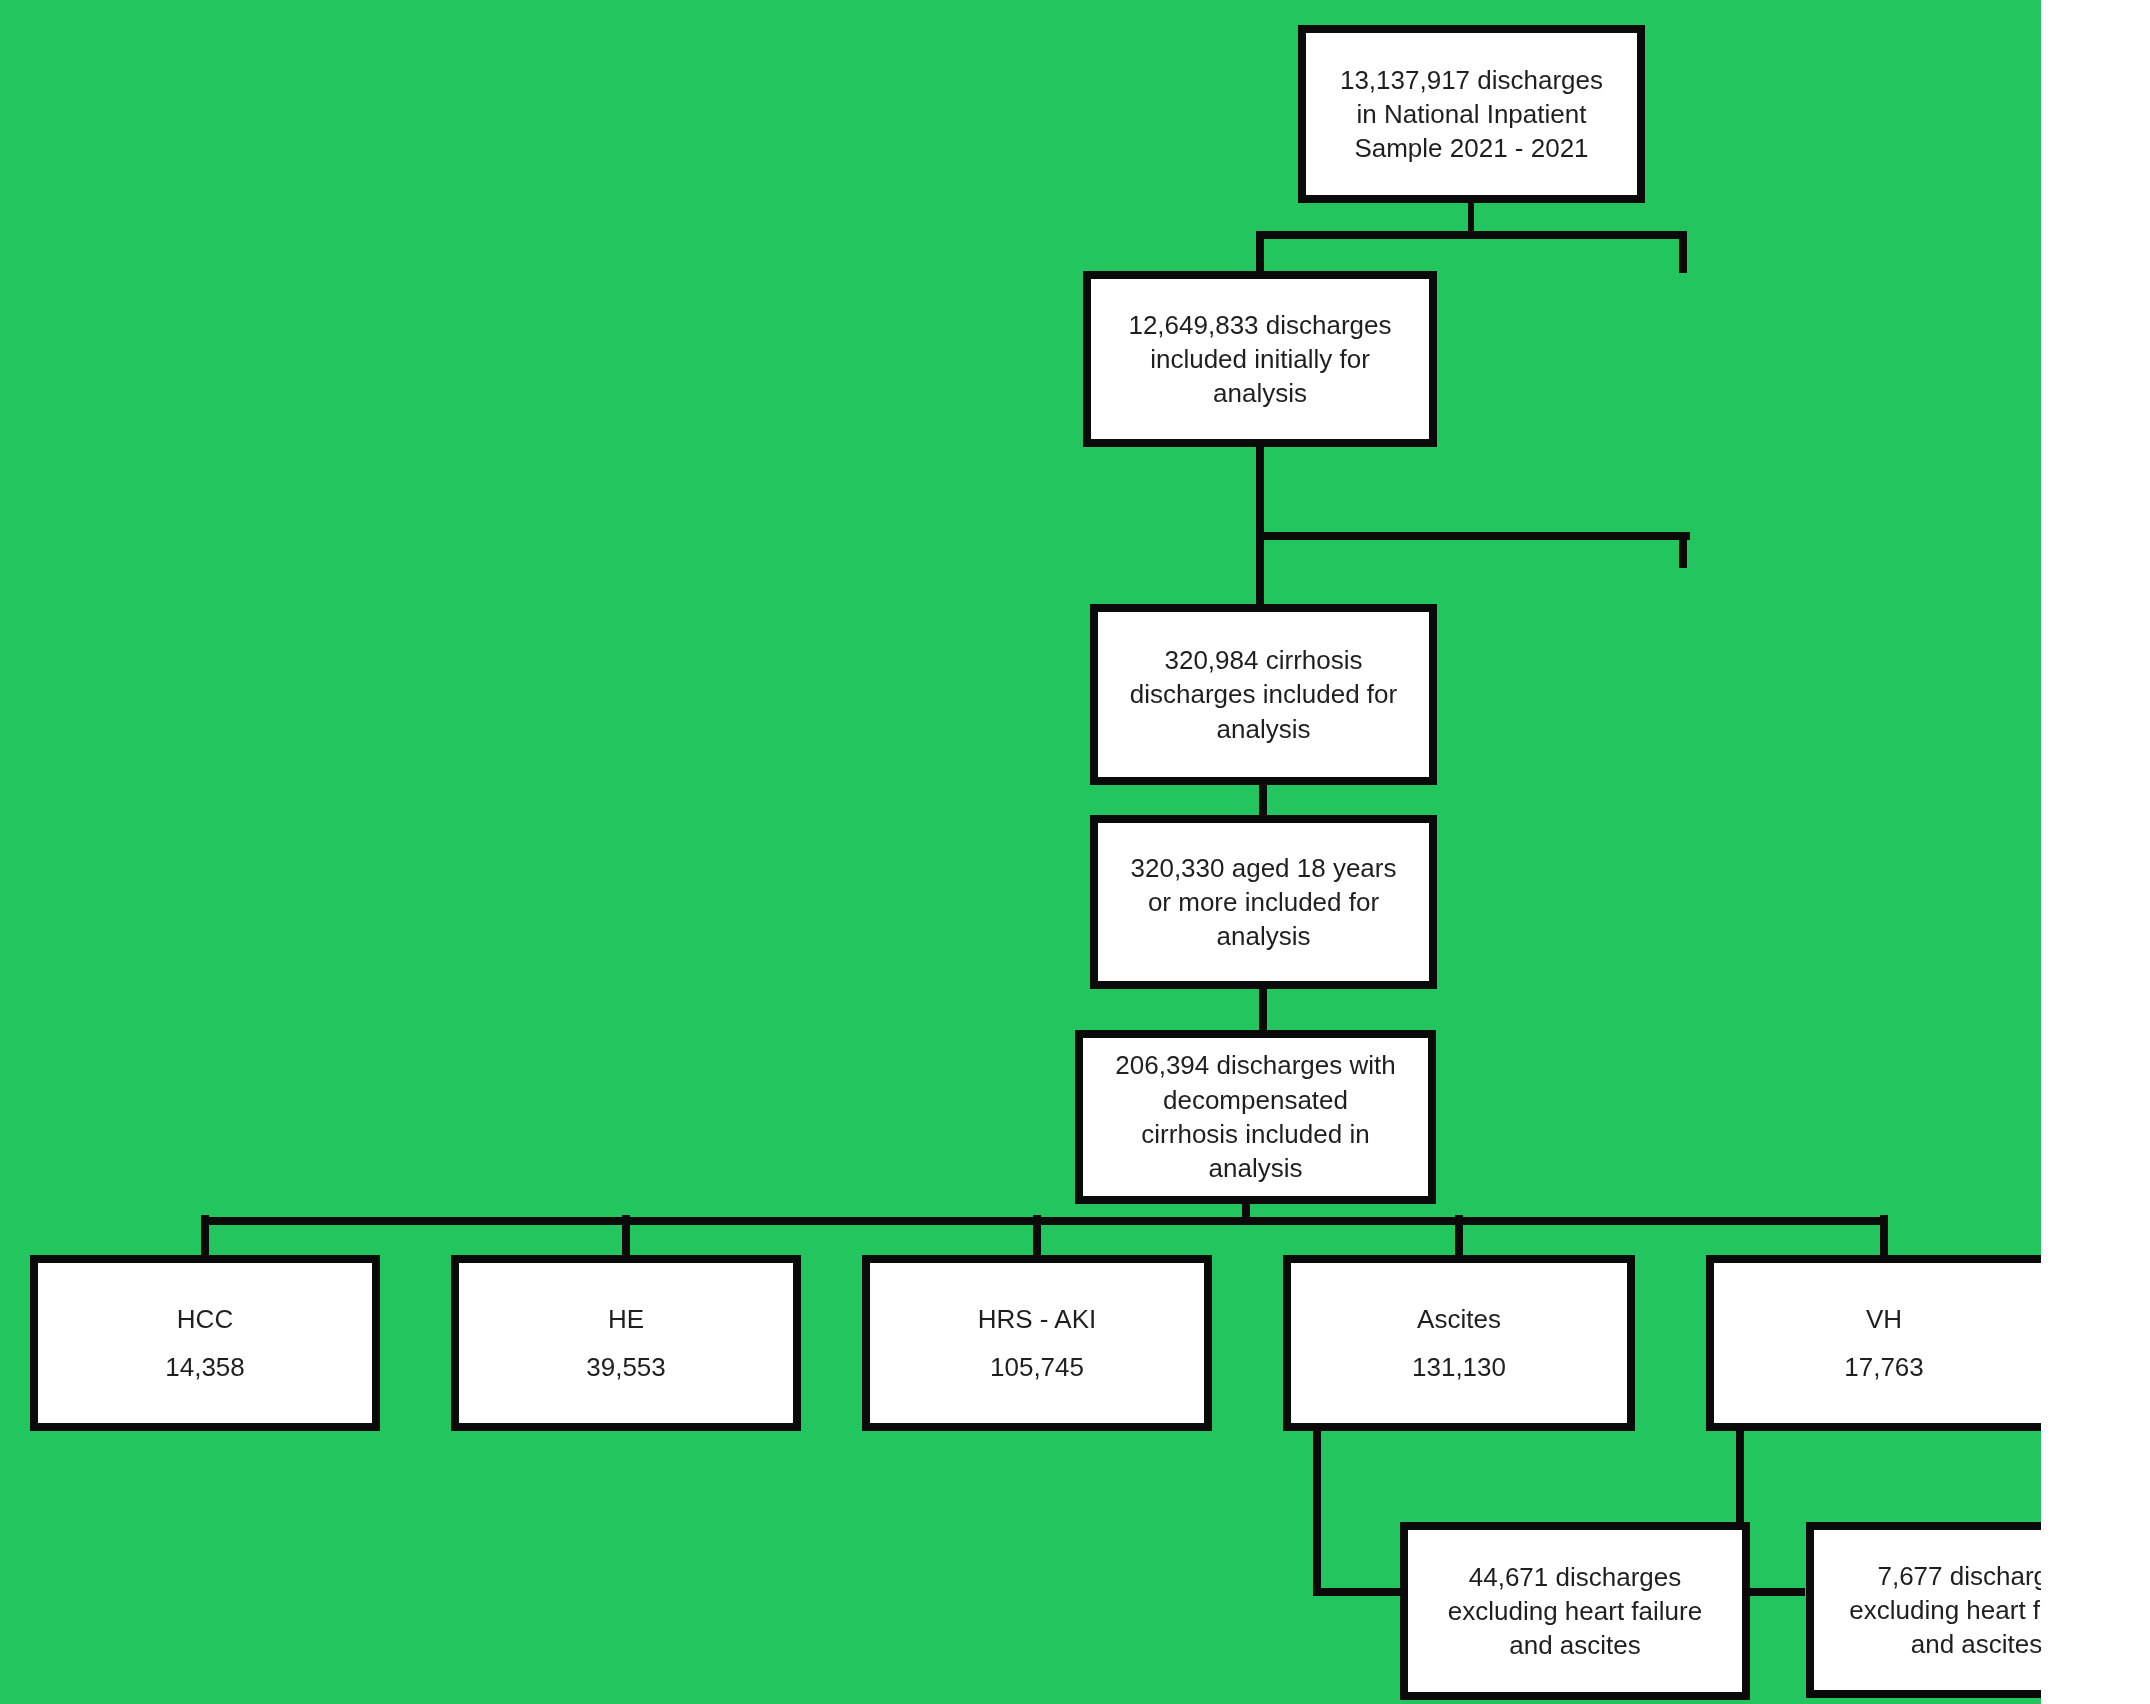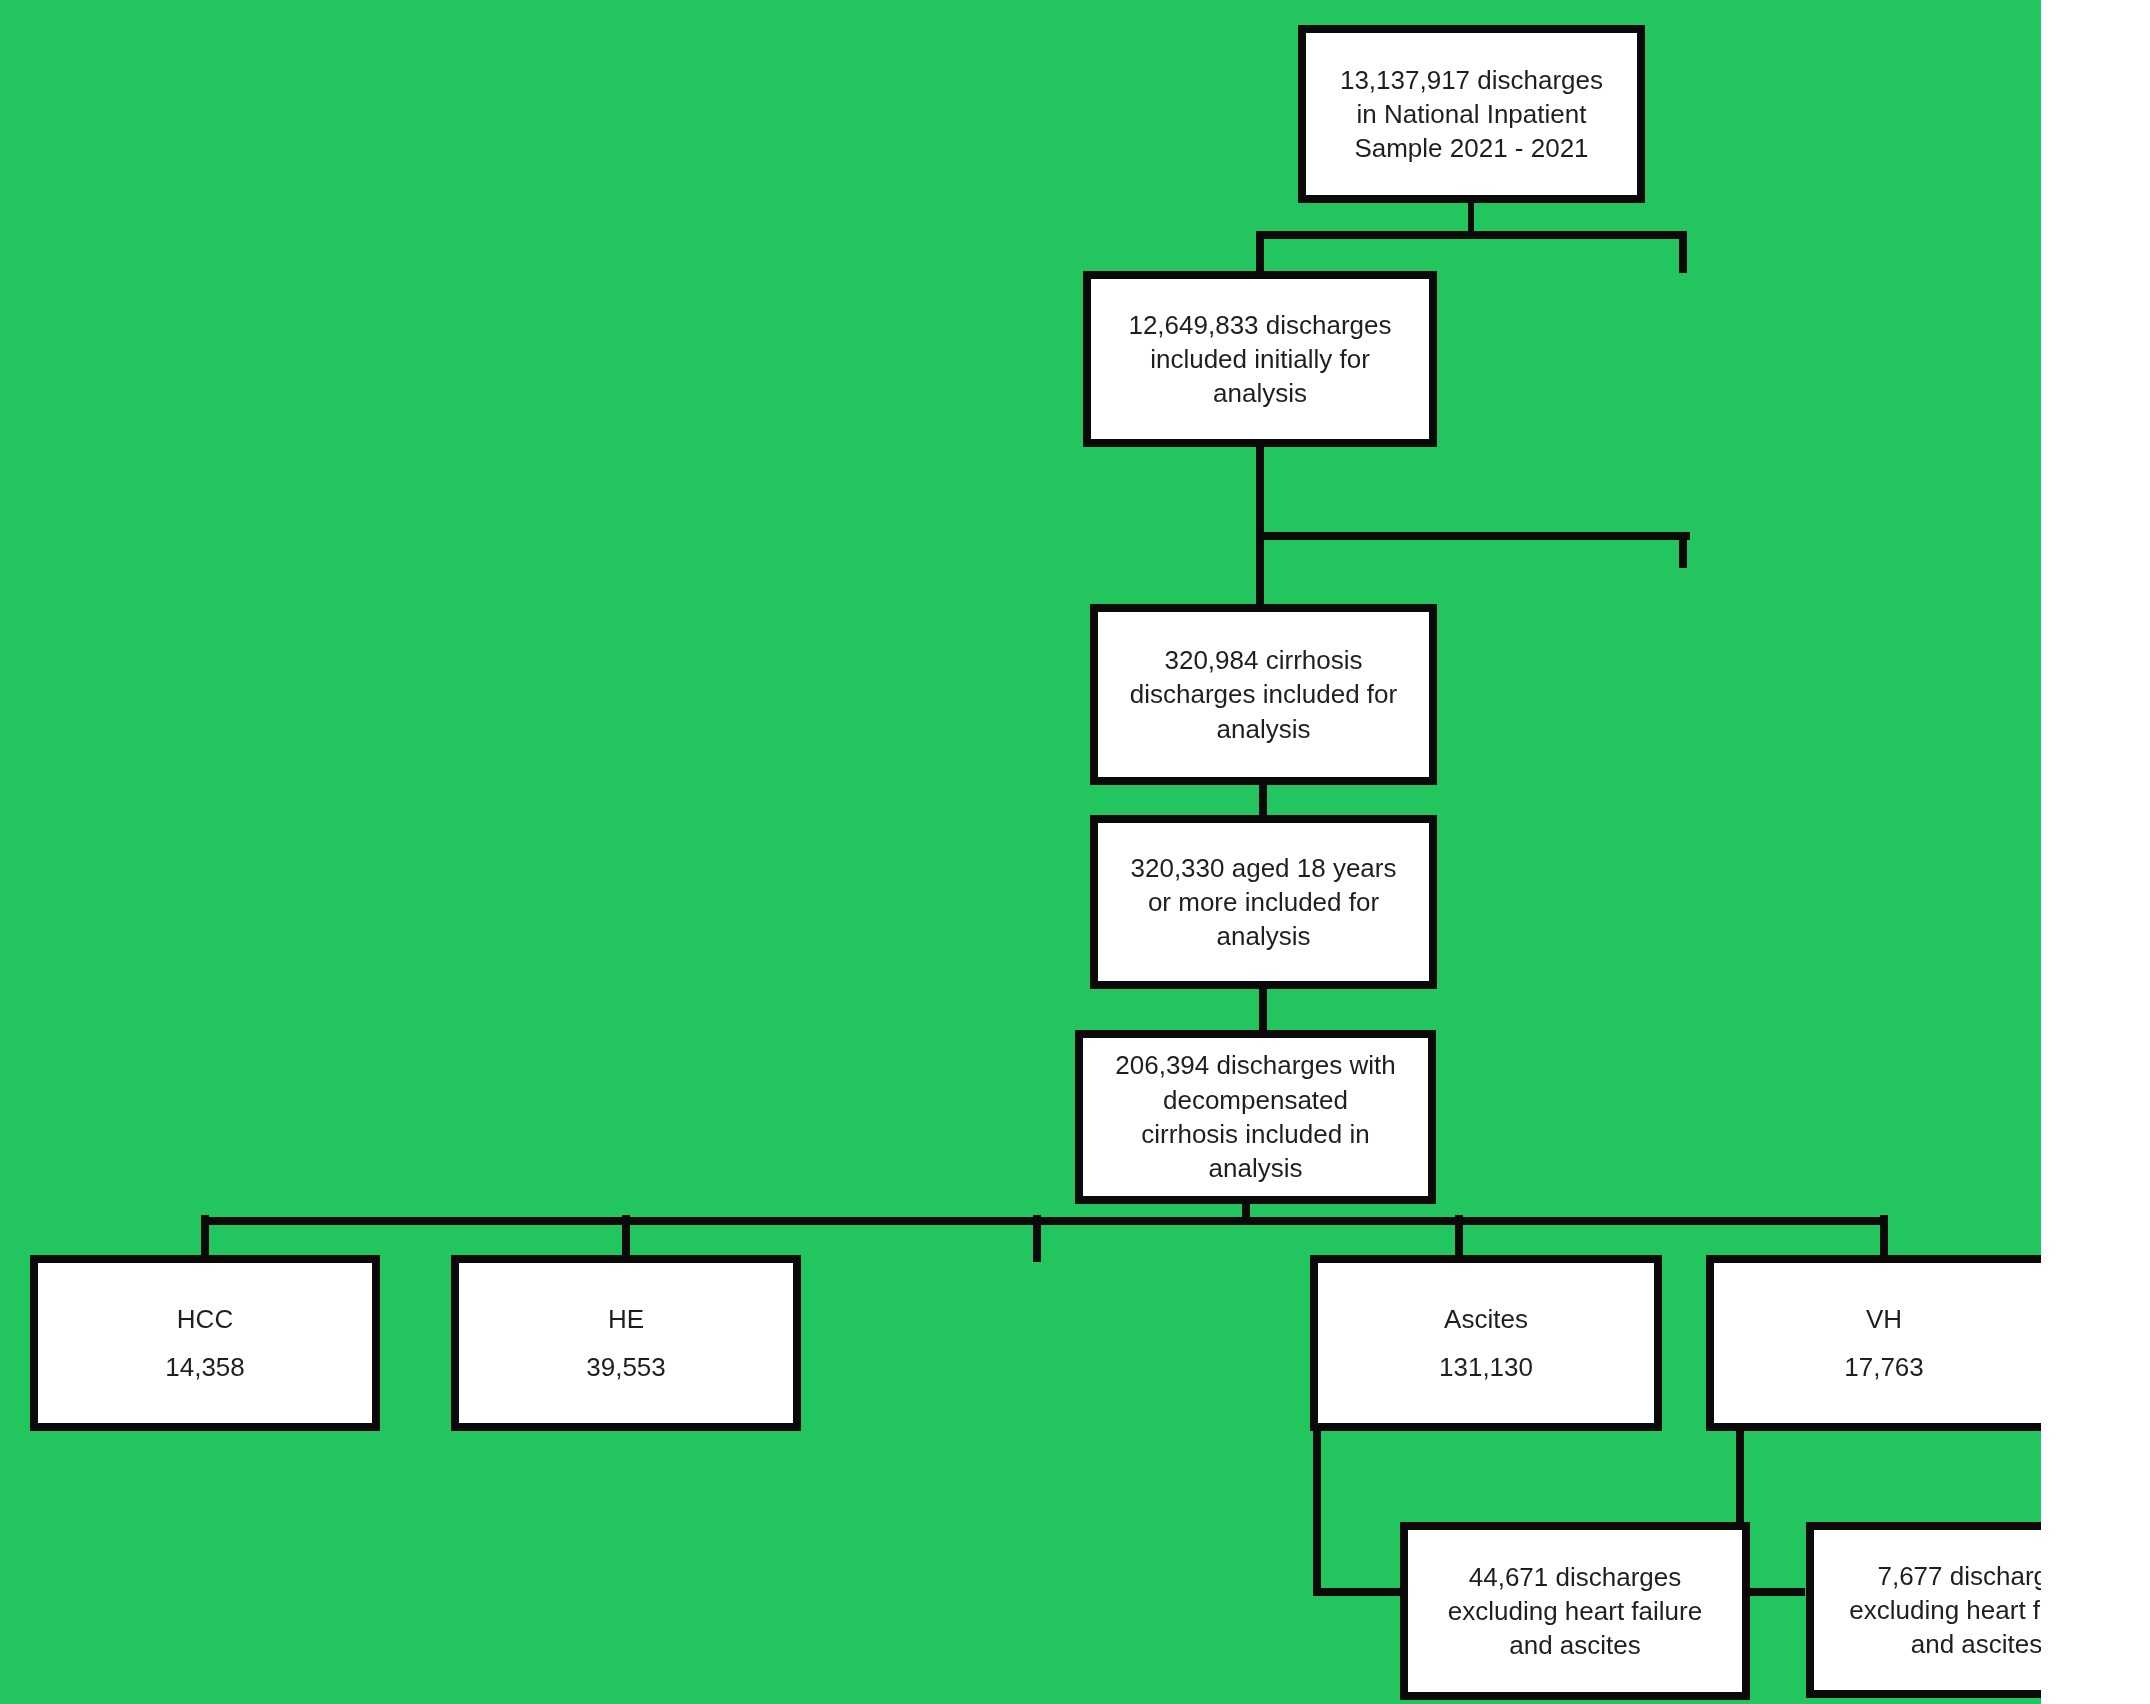--- a/index.html
+++ b/index.html
@@ -105,22 +105,26 @@
   <div class="box" style="left:30px;top:1255px;width:350px;height:176px">
     <span class="t">HCC</span>
     <span class="t val">14,358</span>
   </div>
 
   <div class="box" style="left:451px;top:1255px;width:350px;height:176px">
     <span class="t">HE</span>
     <span class="t val">39,553</span>
   </div>
 
+  <div class="box" style="left:862px;top:1255px;width:350px;height:176px">
+    <span class="t">HRS - AKI</span>
+    <span class="t val">105,745</span>
+  </div>
 
-  <div class="box" style="left:1310px;top:1255px;width:352px;height:176px">
+  <div class="box" style="left:1283px;top:1255px;width:352px;height:176px">
     <span class="t">Ascites</span>
     <span class="t val">131,130</span>
   </div>
 
   <div class="box" style="left:1706px;top:1255px;width:356px;height:176px">
     <span class="t">VH</span>
     <span class="t val">17,763</span>
   </div>
 
   <div class="box" style="left:1400px;top:1522px;width:350px;height:178px">

